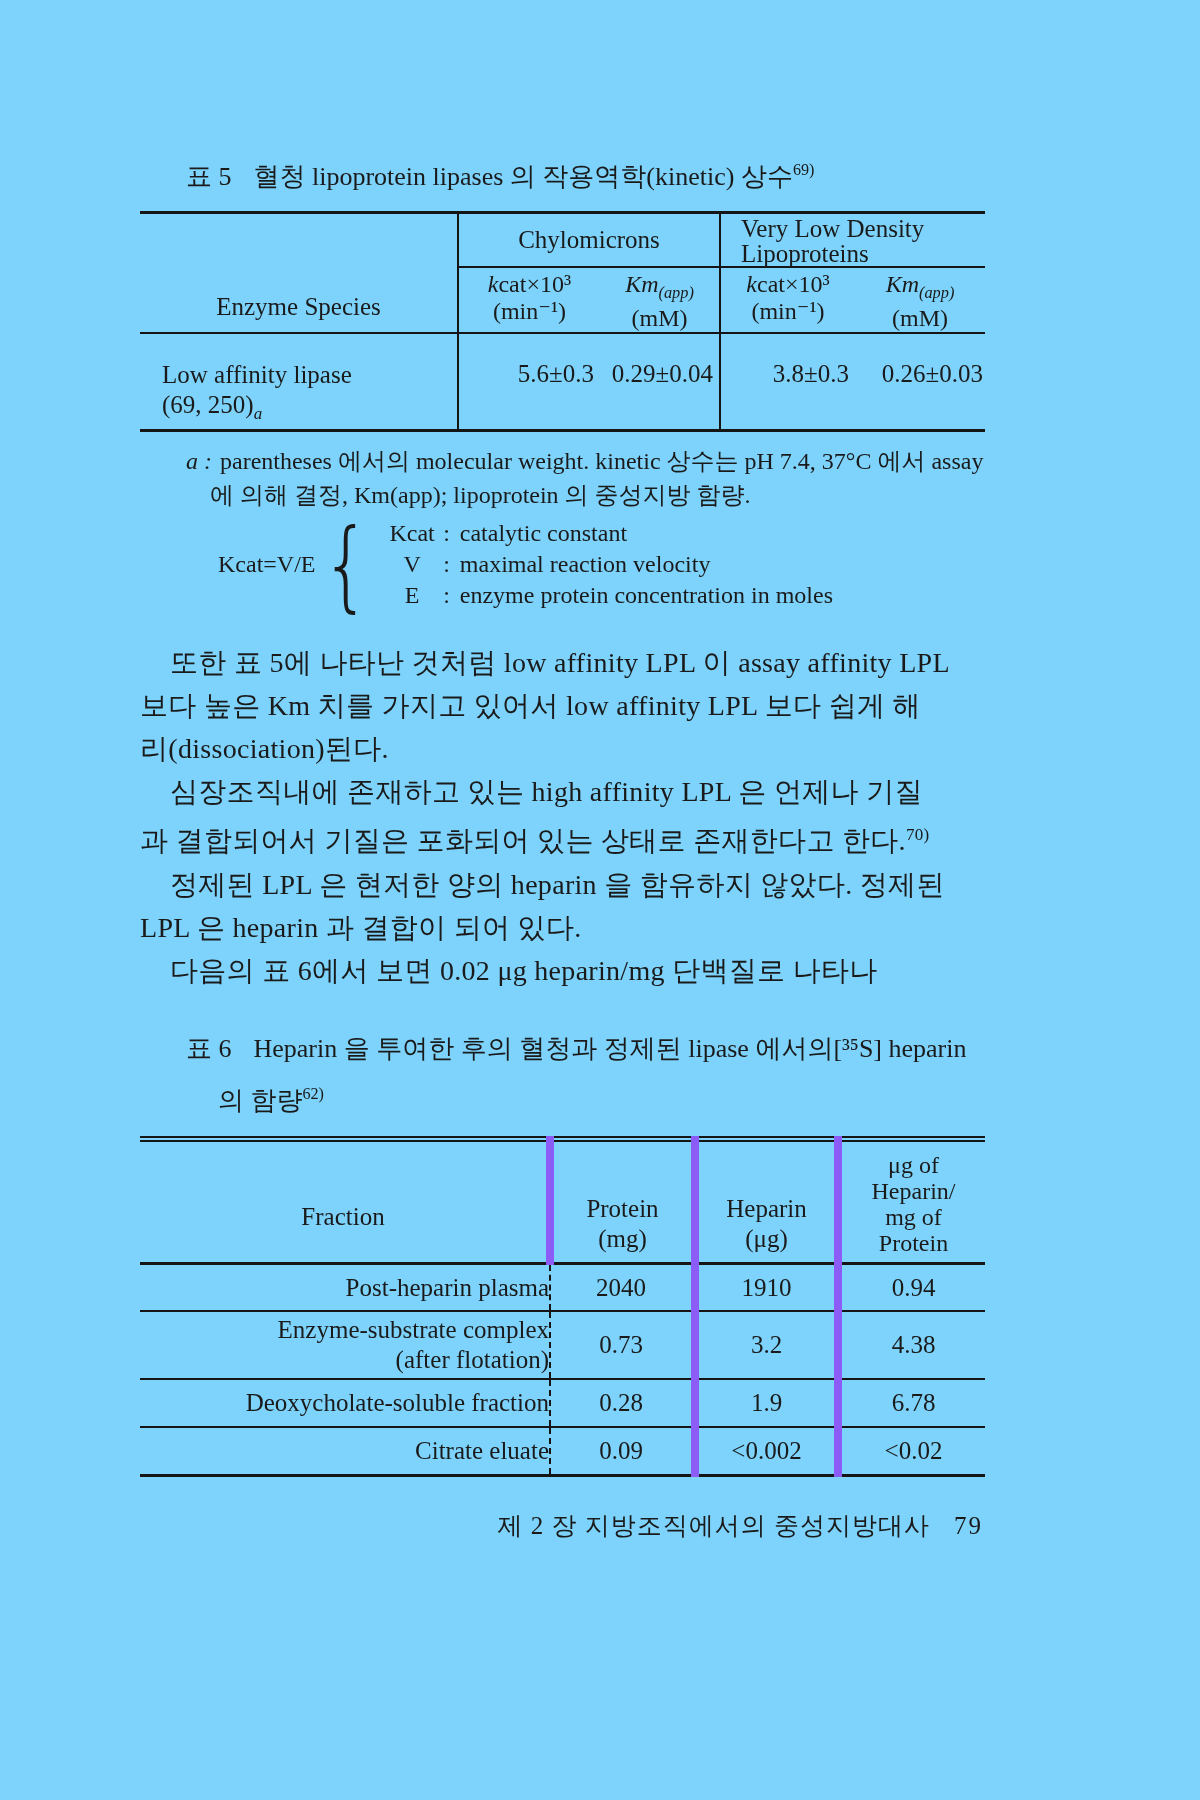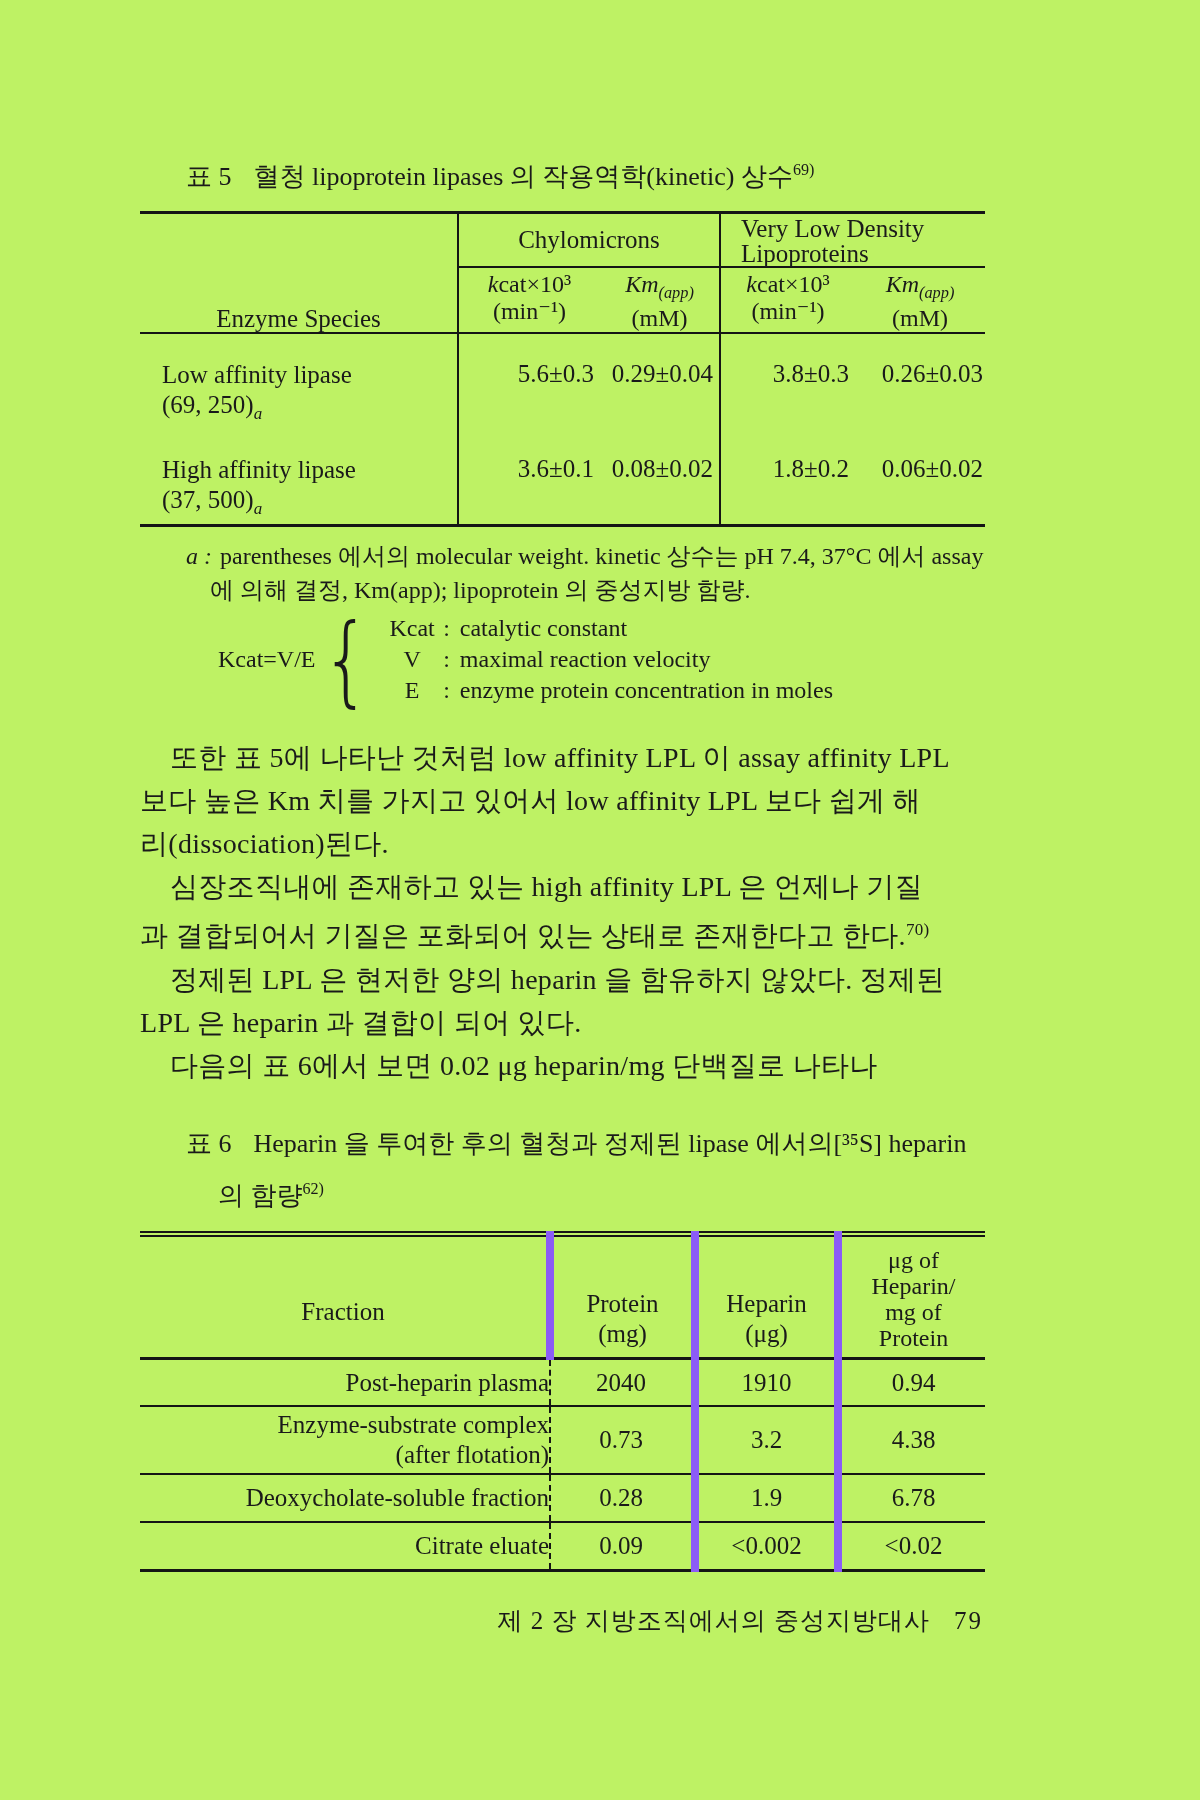--- a/index.html
+++ b/index.html
@@ -1,20 +1,20 @@
 <!DOCTYPE html>
 <html><head>
 <meta charset="utf-8">
 <style>
   * { margin:0; padding:0; box-sizing:border-box; }
   html,body { background:#ffffff; }
   .page {
     position:relative;
     width:1200px; height:1800px;
-    background:#bef264;
+    background:#7dd3fc;
     color:#1a1a1a;
     font-family:"Liberation Serif","DejaVu Serif",serif;
     overflow:hidden;
   }
   .content { position:absolute; left:140px; top:0; width:845px; }
 
   sup { font-size:62%; vertical-align:super; }
   sub { font-size:68%; vertical-align:sub; }
   i { font-style:italic; }
 
@@ -32,21 +32,21 @@
     font-size:25px;
     border-top:3px solid #151515;
     border-bottom:3px solid #151515;
   }
   .t5 td { vertical-align:top; }
   .t5 .vr { border-left:2px solid #151515; }
   .t5 tr.grp td { height:50px; }
   .t5 tr.grp td.g1 { text-align:center; vertical-align:middle; border-bottom:2px solid #151515; }
   .t5 tr.grp td.g2 { text-align:left; padding-left:20px; line-height:25px; padding-top:2px; border-bottom:2px solid #151515; }
   .t5 tr.sub td { height:56px; text-align:center; font-size:24px; line-height:27px; padding-top:3px; border-bottom:2px solid #151515; }
-  .t5 tr.sub td.species { vertical-align:bottom; font-size:25px; }
+  .t5 tr.sub td.species { vertical-align:bottom; padding-bottom:12px; font-size:25px; }
   .t5 tr.data td { height:78px; padding-top:26px; }
   .t5 td.name { text-align:left; padding-left:22px; line-height:30px; }
   .t5 td.val { text-align:right; padding-right:6px; white-space:nowrap; }
   .t5 td.val.last { padding-right:2px; }
 
   
   .fn { margin-top:12px; font-size:24px; line-height:34px; padding-left:46px; }
   .fn .fn-line2 { padding-left:24px; }
   .fn .marker { font-style:italic; margin-right:8px; }
 
@@ -145,30 +145,20 @@
       <tr class="data">
         <td class="name">
           <div>Low affinity lipase</div>
           <div><span>(69, 250)</span><sub><i>a</i></sub></div>
         </td>
         <td class="val vr">5.6±0.3</td>
         <td class="val">0.29±0.04</td>
         <td class="val vr">3.8±0.3</td>
         <td class="val last">0.26±0.03</td>
       </tr>
-      <tr class="data">
-        <td class="name">
-          <div>High affinity lipase</div>
-          <div><span>(37, 500)</span><sub><i>a</i></sub></div>
-        </td>
-        <td class="val vr">3.6±0.1</td>
-        <td class="val">0.08±0.02</td>
-        <td class="val vr">1.8±0.2</td>
-        <td class="val last">0.06±0.02</td>
-      </tr>
     </tbody>
       </table>
 
     <div class="fn">
       <div class="fn-line1">
         <span class="marker">a :</span><span>parentheses 에서의 molecular weight. kinetic 상수는 pH 7.4, 37°C 에서 assay</span>
       </div>
       <div class="fn-line2">에 의해 결정, Km(app); lipoprotein 의 중성지방 함량.</div>
     </div>
 

